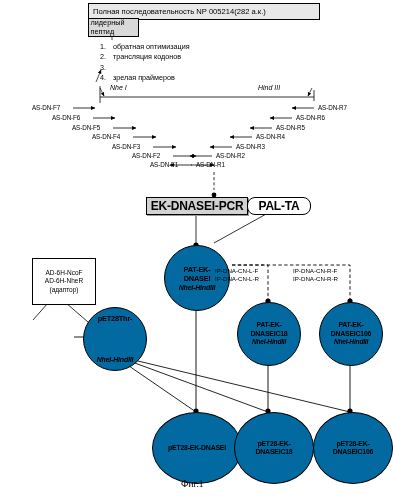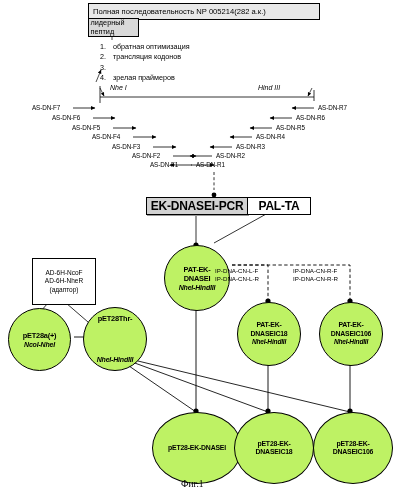--- a/index.html
+++ b/index.html
@@ -37,21 +37,21 @@
   }
   .node-rect.plain{background:#fff;font-weight:bold;box-shadow:none;}
   .adaptbox{
     border:1px solid #000;background:#fff;
     font-size:6.5px;line-height:8.6px;text-align:center;
     display:flex;flex-direction:column;align-items:center;justify-content:center;white-space:nowrap;
   }
 
   
   .circ{
-    border:1px solid #000;border-radius:50%;background:#bef264;
+    border:1px solid #000;border-radius:50%;background:#0369a1;
     display:flex;flex-direction:column;align-items:center;justify-content:center;
     text-align:center;white-space:nowrap;
   }
   .circ .t1{font-size:7.4px;font-weight:bold;line-height:9px;letter-spacing:-0.2px;}
   .circ .t2{font-size:7px;font-style:italic;font-weight:bold;line-height:9px;letter-spacing:-0.2px;}
   .circ.small .t1{font-size:6.9px;line-height:8.4px;}
   .circ.small .t2{font-size:6.6px;line-height:8.4px;}
 
   .primpair{font-size:6.2px;line-height:8px;white-space:nowrap;}
   .caption{font-family:"Liberation Serif",serif;font-size:9.5px;}
@@ -172,21 +172,21 @@
   <div class="abs plabel" style="left:296px;top:114px;">AS-DN-R6</div>
   <div class="abs plabel" style="left:276px;top:124px;">AS-DN-R5</div>
   <div class="abs plabel" style="left:256px;top:133px;">AS-DN-R4</div>
   <div class="abs plabel" style="left:236px;top:143px;">AS-DN-R3</div>
   <div class="abs plabel" style="left:216px;top:152px;">AS-DN-R2</div>
   <div class="abs plabel" style="left:196px;top:161px;">AS-DN-R1</div>
 
   <div class="abs node-rect" style="left:146px;top:197px;width:100px;height:16px;">
     <span>EK-DNASEI-PCR</span>
   </div>
-  <div class="abs node-rect plain" style="left:247px;top:197px;width:62px;height:16px;">
+  <div class="abs node-rect plain" style="left:247px;top:197px;width:62px;height:16px;border-radius:8px;">
     <span>PAL-TA</span>
   </div>
 
   <div class="abs circ" style="left:164px;top:245px;width:64px;height:64px;">
     <div class="t1">PAT-EK-</div>
     <div class="t1">DNASEI</div>
     <div class="t2">NheI-HindIII</div>
   </div>
 
   <div class="abs primpair" style="left:215px;top:267px;">
@@ -197,24 +197,20 @@
     <div>IP-DNA-CN-R-F</div>
     <div>IP-DNA-CN-R-R</div>
   </div>
 
   <div class="abs adaptbox" style="left:32px;top:258px;width:62px;height:45px;">
     <span>AD-6H-NcoF</span>
     <span>AD-6H-NheR</span>
     <span>(адаптор)</span>
   </div>
 
-  <div class="abs circ" style="left:8px;top:308px;width:61px;height:61px;">
-    <div class="t1">pET28a(+)</div>
-    <div class="t2">NcoI-NheI</div>
-  </div>
 
   <div class="abs circ" style="left:83px;top:307px;width:62px;height:62px;gap:32px;">
     <div class="t1">pET28Thr-</div>
     <div class="t2">NheI-HindIII</div>
   </div>
 
   <div class="abs circ small" style="left:237px;top:302px;width:62px;height:62px;">
     <div class="t1">PAT-EK-</div>
     <div class="t1">DNASEIC18</div>
     <div class="t2">NheI-HindIII</div>

